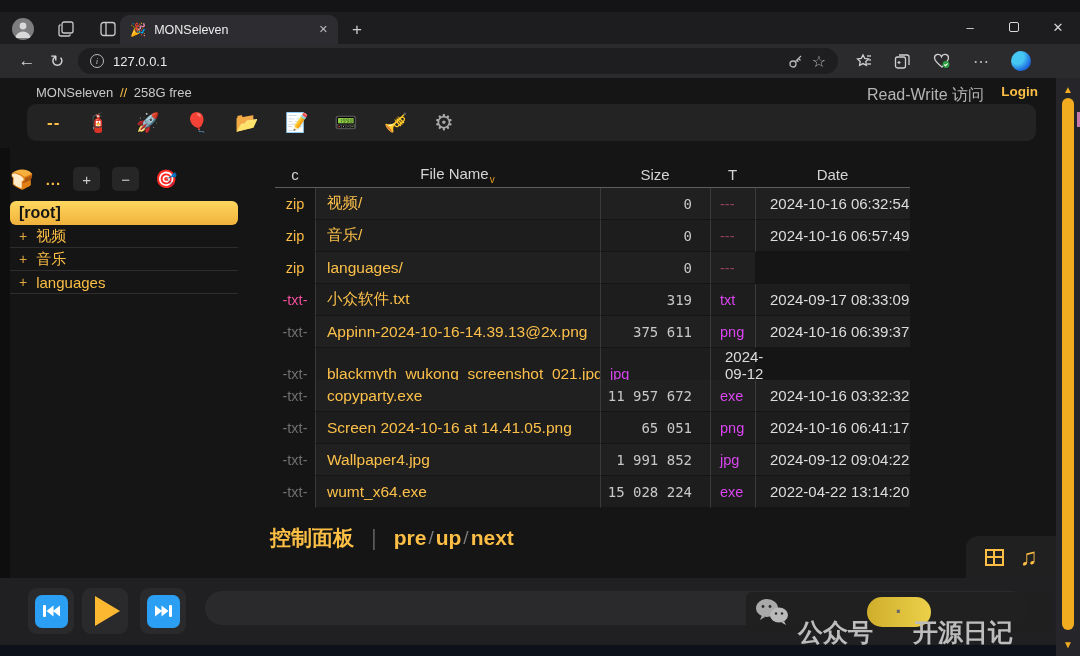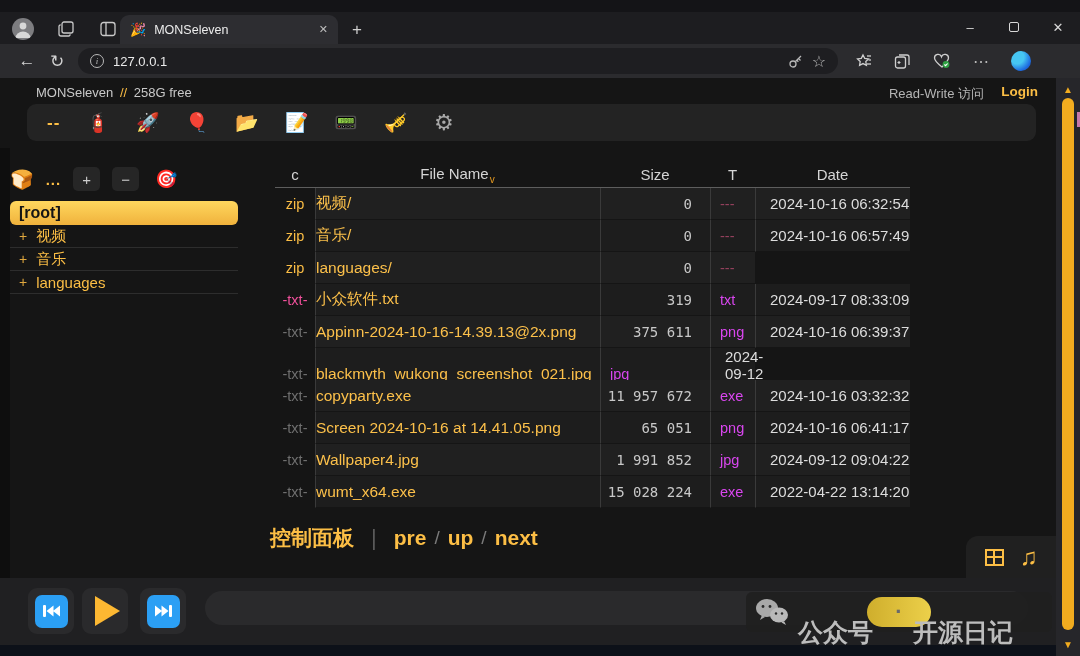--- a/index.html
+++ b/index.html
@@ -34,21 +34,21 @@
   .nav-right { display:flex; align-items:center; gap:22px; margin-left:16px; color:#cfcfcf; }
   .copilot { width:20px; height:20px; border-radius:50%;
     background: radial-gradient(circle at 30% 30%, #46c6f2 0 35%, #1e6be0 70%, #1246a8 100%); }
 
   
   .page { position:absolute; top:78px; left:0; right:0; bottom:0; background:#151515; }
   .left-col { position:absolute; left:0; top:70px; width:10px; bottom:0; background:#0e0e0e; }
 
   .page-header { position:absolute; top:7px; left:36px; font-size:13px; color:#c9c9c9; }
   .page-header .sep { color:#fcbe45; padding:0 3px; }
-  .access-label { position:absolute; top:7px; right:96px; font-size:13px; color:#b5b5b5; }
+  .access-label { position:absolute; top:7px; right:96px; font-size:16px; color:#b5b5b5; }
   .login-link { position:absolute; top:6px; right:42px; font-size:13.5px; font-weight:bold; color:#fcbe45;margin-left:20px; }
 
   .toolbar { position:absolute; top:26px; left:27px; right:44px; height:37px; background:#232323;
     border-radius:9px; display:flex; align-items:center; gap:26px; padding:0 20px; }
   .tool { font-size:19px; line-height:1; }
   .tool-text { color:#fcbe45; font-weight:bold; font-size:17px; letter-spacing:1px; }
   .tool-gear { color:#a9a9a9; font-size:22px; }
 
   
   .sidebar { position:absolute; top:84px; left:10px; width:228px; }
@@ -73,21 +73,21 @@
   .th { text-align:center; }
   .th-name .sortmark { color:#e59a21; font-size:10px; vertical-align:sub; margin-left:1px; }
   .trow { height:32px; align-items:stretch; }
   .cell { display:flex; align-items:center; background:#1d1d1d; border-left:1px solid #3a3a3a;
     border-bottom:1px solid #151515; }
   .trow:nth-child(odd) .cell { background:#202020; }
   .c-cell { justify-content:center; background:transparent !important; border-left:none; font-size:14.5px; }
   .c-gold { color:#fcbe45; }
   .c-pink { color:#f0509b; }
   .c-gray { color:#6f6f6f; }
-  .name-cell { color:#fcc04a; font-size:15.5px; }
+  .name-cell { padding-left:11px; color:#fcc04a; font-size:15.5px; }
   .size-cell { justify-content:flex-end; padding-right:18px; color:#c8c8c8;
     font-family:"DejaVu Sans Mono", monospace; font-size:14px; }
   .type-cell { padding-left:9px; font-size:14.5px; }
   .t-pink { color:#d946ef; }
   .t-muted { color:#93405c; }
   .date-cell { padding-left:14px; color:#dddddd; font-size:15px; }
 
   
   .bottomnav { position:absolute; top:446px; left:270px; display:flex; align-items:center; gap:13px; }
   .bnav-panel { color:#fcbe45; font-weight:bold; font-size:21px; }
@@ -343,21 +343,21 @@
             <span class="cell size-cell">15 028 224</span>
             <span class="cell type-cell t-pink">exe</span>
             <span class="cell date-cell">2022-04-22 13:14:20</span>
           </div>
         </div>
     </div>
 
     <div class="bottomnav">
       <span class="bnav-panel">控制面板</span>
       <span class="bnav-sep">|</span>
-      <span class="bnav-links" style="display:flex;align-items:center;gap:6px;">
+      <span class="bnav-links" style="display:flex;align-items:center;">
           <span class="bnav-link">pre</span>
           <span class="bnav-slash">/</span>
           <span class="bnav-link">up</span>
           <span class="bnav-slash">/</span>
           <span class="bnav-link">next</span>
         </span>
     </div>
 
     <div class="corner">
       <span class="grid-icon"></span>

